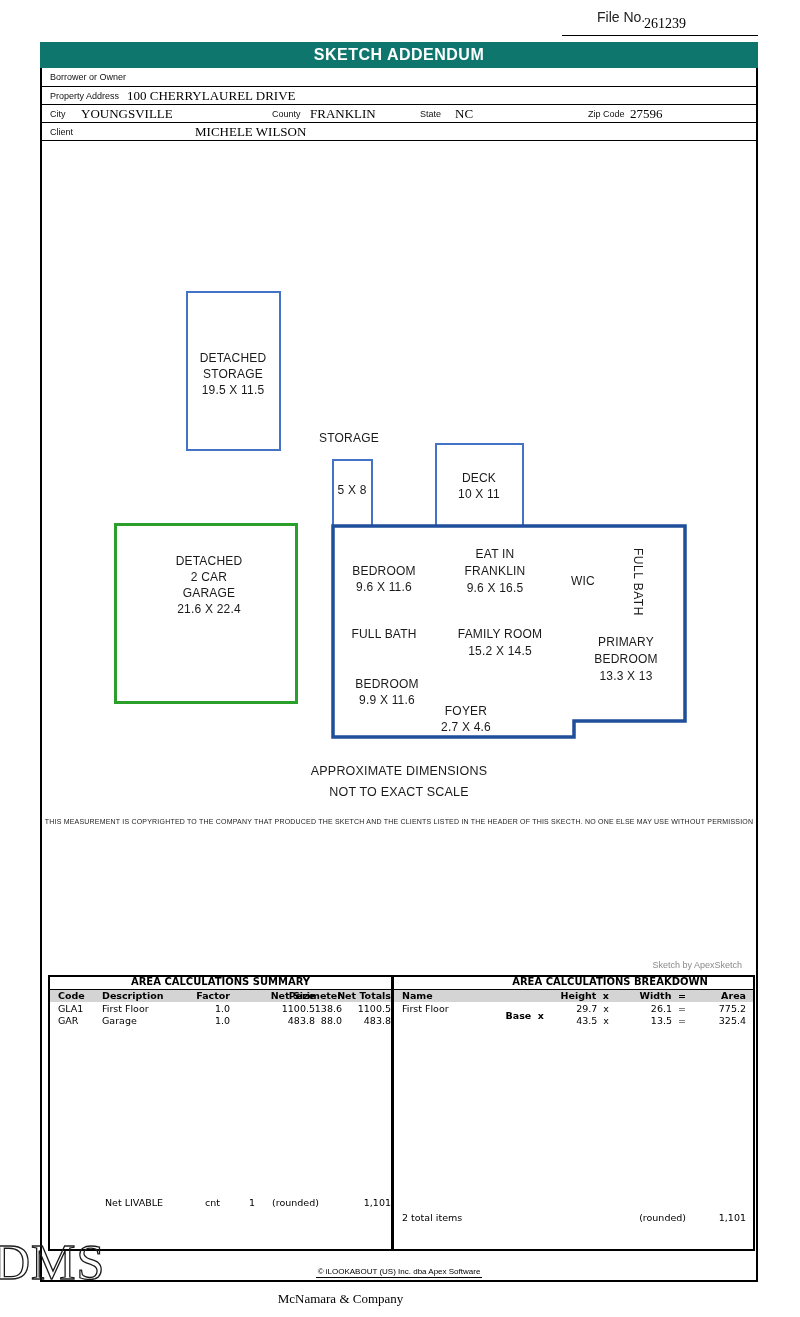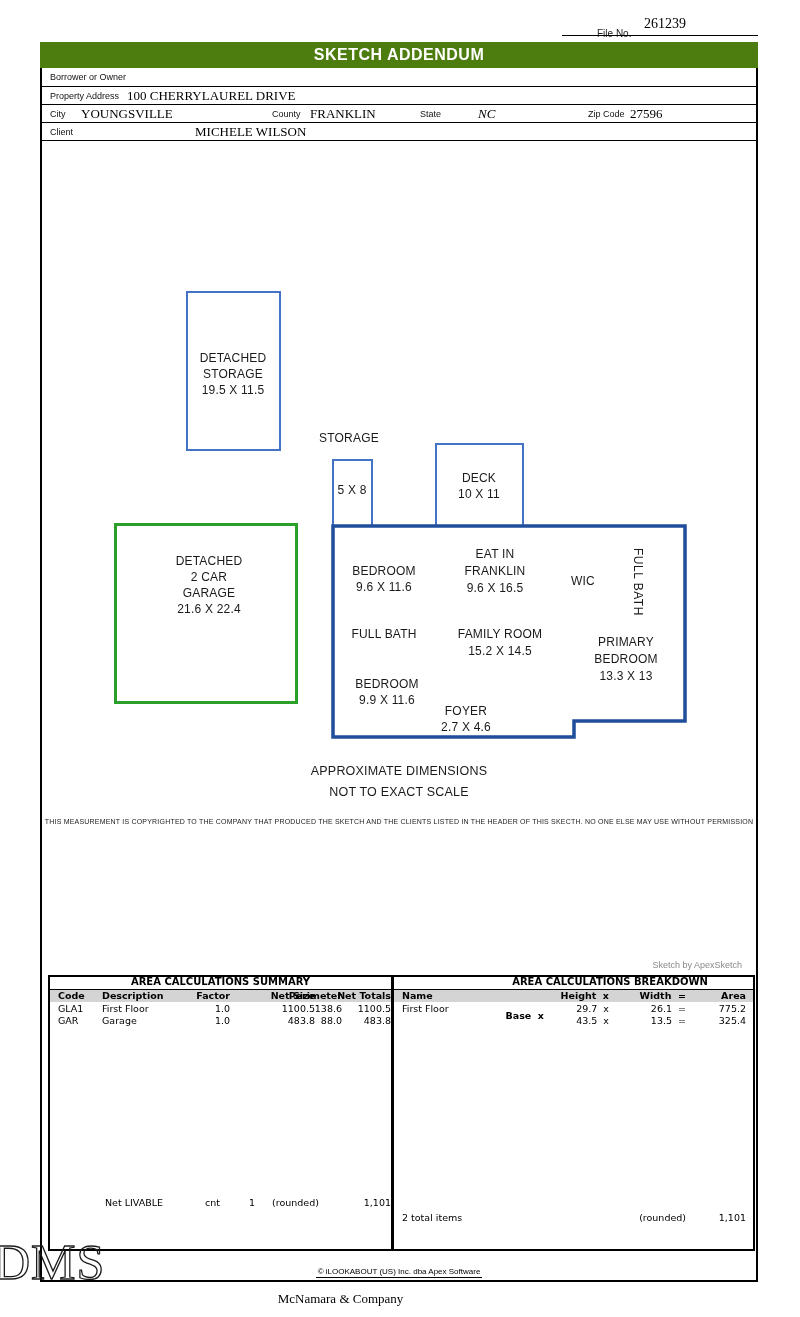--- a/index.html
+++ b/index.html
@@ -1,26 +1,26 @@
 <!DOCTYPE html>
 <html><head>
 <meta charset="utf-8">
 <style>
   html,body{margin:0;padding:0;background:#fff;}
   .page{position:relative;width:800px;height:1317px;background:#fff;overflow:hidden;
         font-family:"Liberation Sans",sans-serif;color:#000;}
   .abs{position:absolute;white-space:nowrap;}
 
   
-  .fileno-label{position:absolute;left:597px;top:28px;font-size:10px;color:#222;}
+  .fileno-label{position:absolute;left:597px;top:9px;font-size:14px;color:#222;}
   .fileno-value{position:absolute;left:644px;top:16px;font-family:"Liberation Serif",serif;font-size:14px;}
   .fileno-underline{position:absolute;left:562px;top:35px;width:196px;height:1px;background:#000;}
 
   .frame{position:absolute;left:40px;top:42px;width:718px;height:1240px;border:2px solid #000;box-sizing:border-box;}
-  .banner{position:absolute;left:40px;top:42px;width:718px;height:26px;background:#4d7c0f;
+  .banner{position:absolute;left:40px;top:42px;width:718px;height:26px;background:#0f766e;
           display:flex;align-items:center;justify-content:center;}
   .banner span{color:#fff;font-weight:bold;font-size:16px;letter-spacing:.5px;}
 
   .hline{position:absolute;left:40px;width:718px;height:1px;background:#000;}
   .flabel{position:absolute;font-size:9px;color:#111;}
   .fvalue{position:absolute;font-family:"Liberation Serif",serif;font-size:13px;}
 
   
   .skbox{position:absolute;box-sizing:border-box;border:2px solid #4472c4;background:transparent;}
   .garage{border:3px solid #2aa02a;}
@@ -88,21 +88,21 @@
 
   <span class="flabel" style="left:50px;top:91px;">Property Address</span>
   <span class="fvalue" style="left:127px;top:88px;">100 CHERRYLAUREL DRIVE</span>
   <div class="hline" style="top:104px;"></div>
 
   <span class="flabel" style="left:50px;top:109px;">City</span>
   <span class="fvalue" style="left:81px;top:106px;">YOUNGSVILLE</span>
   <span class="flabel" style="left:272px;top:109px;">County</span>
   <span class="fvalue" style="left:310px;top:106px;">FRANKLIN</span>
   <span class="flabel" style="left:420px;top:109px;">State</span>
-  <span class="fvalue" style="left:478px;top:106px;font-style:italic;">NC</span>
+  <span class="fvalue" style="left:455px;top:106px;">NC</span>
   <span class="flabel" style="left:588px;top:109px;">Zip Code</span>
   <span class="fvalue" style="left:630px;top:106px;">27596</span>
   <div class="hline" style="top:122px;"></div>
 
   <span class="flabel" style="left:50px;top:127px;">Client</span>
   <span class="fvalue" style="left:195px;top:124px;">MICHELE WILSON</span>
   <div class="hline" style="top:140px;"></div>
 
   <div class="skbox" style="left:186px;top:291px;width:95px;height:160px;"></div>
   <div class="slabel" style="left:233px;top:350px;">

